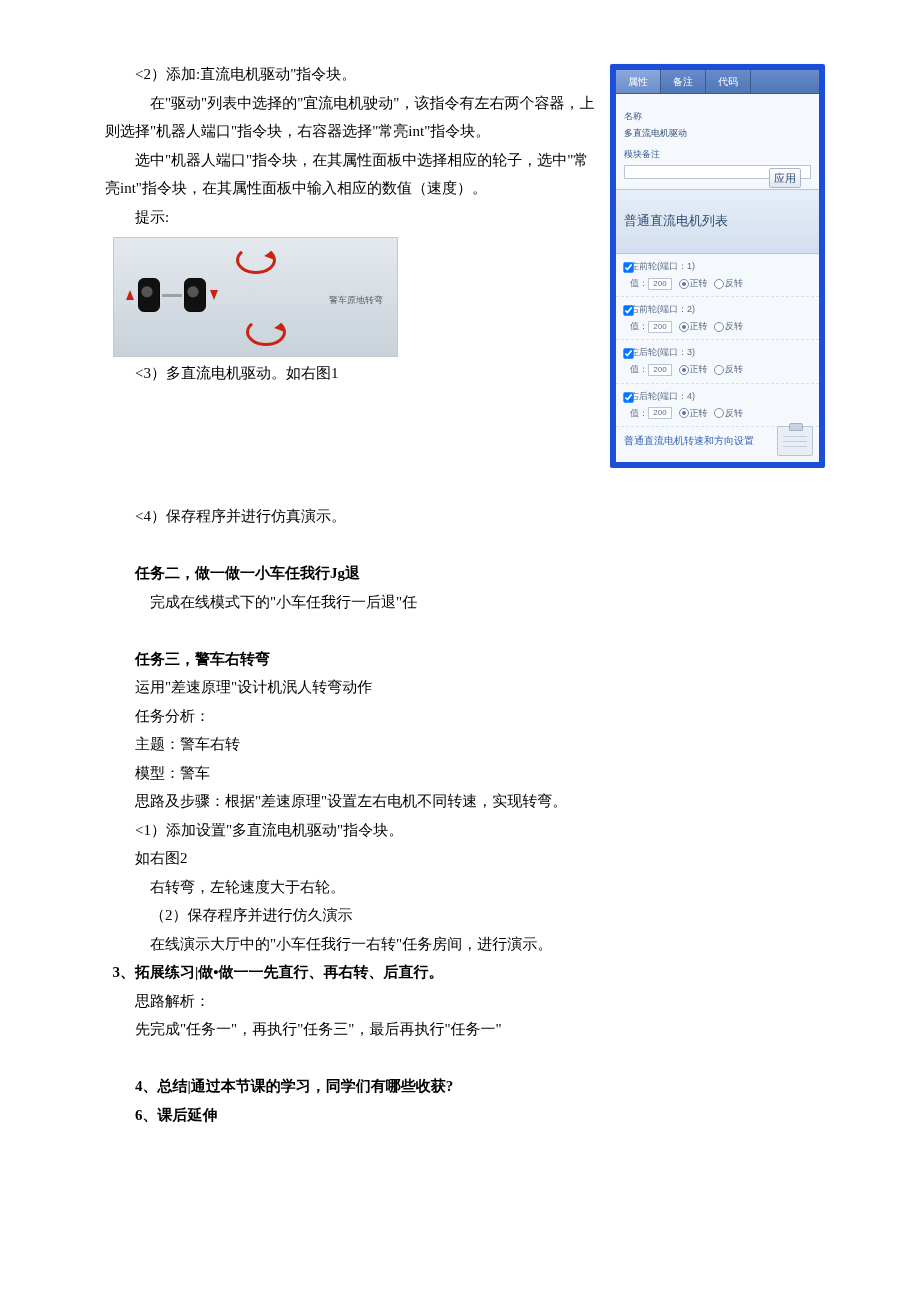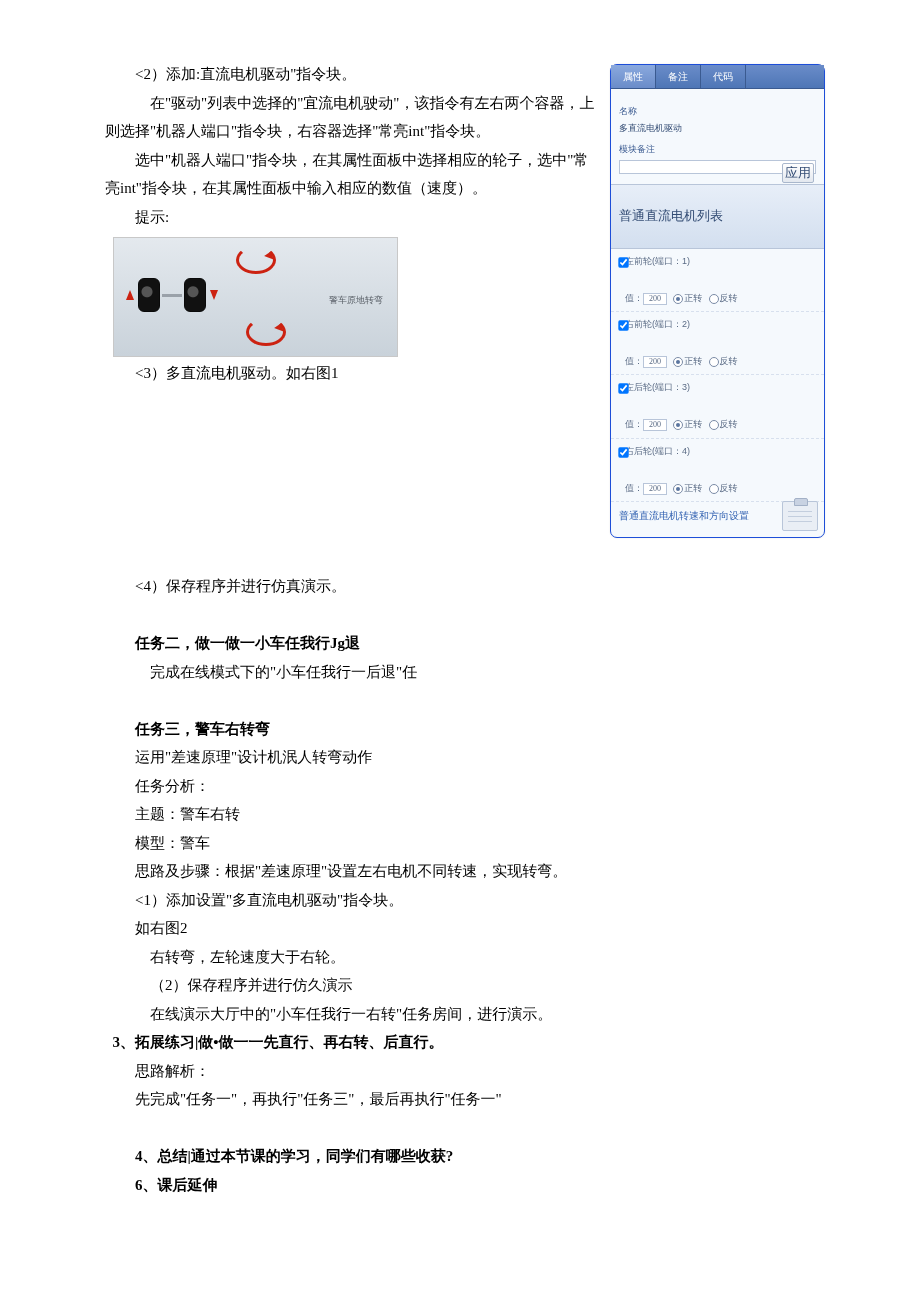--- a/index.html
+++ b/index.html
@@ -17,23 +17,23 @@
   .indent1 { text-indent: 2em; }
   .indent2 { text-indent: 3em; }
   .bold { font-weight: bold; }
 
   .float-right-panel {
     float: right;
     width: 215px;
     margin: 4px 0 6px 12px;
   }
   .panel {
-    border: 1px solid #1d4ed8;
+    border: 6px solid #1d4ed8;
     background: #f5f9fd;
-    border-radius: 7px;
+    border-radius: 2px;
     box-shadow: 0 0 2px rgba(0,0,0,0.1);
     font-family: "Microsoft YaHei", sans-serif;
     font-size: 9px;
     color: #5a6b85;
     position: relative;
     padding-bottom: 35px;
   }
   .panel-tabs {
     display: flex;
     background: linear-gradient(#6a8cc9,#4e76b6);
@@ -67,21 +67,21 @@
   .motor-row {
     padding: 4px 8px 4px 14px;
     border-bottom: 1px dashed #d7e0ee;
     position: relative;
   }
   .motor-row input[type=checkbox]{
     position: absolute;
     left: 2px; top: 4px;
     transform: scale(0.8);
   }
-  .motor-line2 { padding-left: 0; margin-top: 20px; font-family: Liberation Serif, serif;}
+  .motor-line2 { padding-left: 0; margin-top: 0;}
   .val-box {
     display: inline-block;
     width: 22px; height: 10px;
     background: #fff;
     border: 1px solid #b8c5d9;
     font-size: 8px;
     line-height: 10px;
     text-align: center;
     vertical-align: middle;
   }
@@ -97,28 +97,28 @@
   .radio-dot.sel::after{
     content:"";
     display:block;
     width:4px;height:4px;
     background:#5a759f;
     border-radius:50%;
     margin:2px;
   }
   .apply-btn {
     position: absolute;
-    right: 10px;
+    right: 18px;
     top: 98px;
     width: 30px;
     height: 18px;
     background: linear-gradient(#fefefe,#e3e8ef);
     border: 1px solid #a9b7cc;
     border-radius: 2px;
-    font-size: 13px;
+    font-size: 11px;
     text-align: center;
     line-height: 18px;
     color: #334c74;
   }
   .panel-footer-link{
     position:absolute;
     left:8px; bottom:12px;
     font-size:10px;
     color:#2f5fb0;
   }

